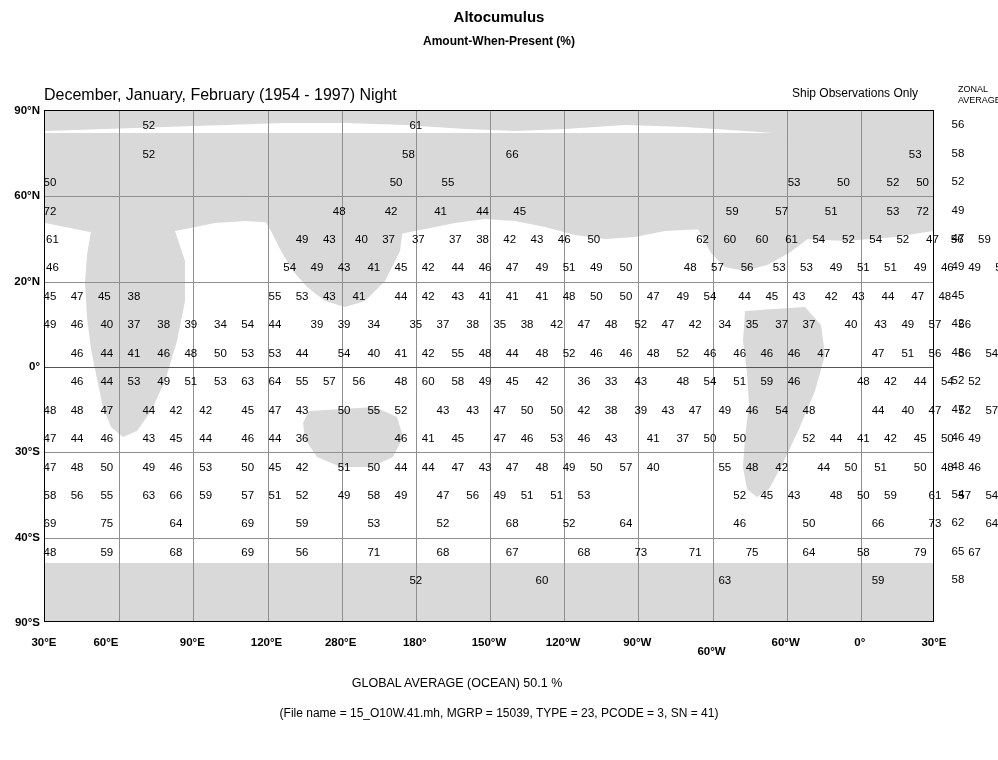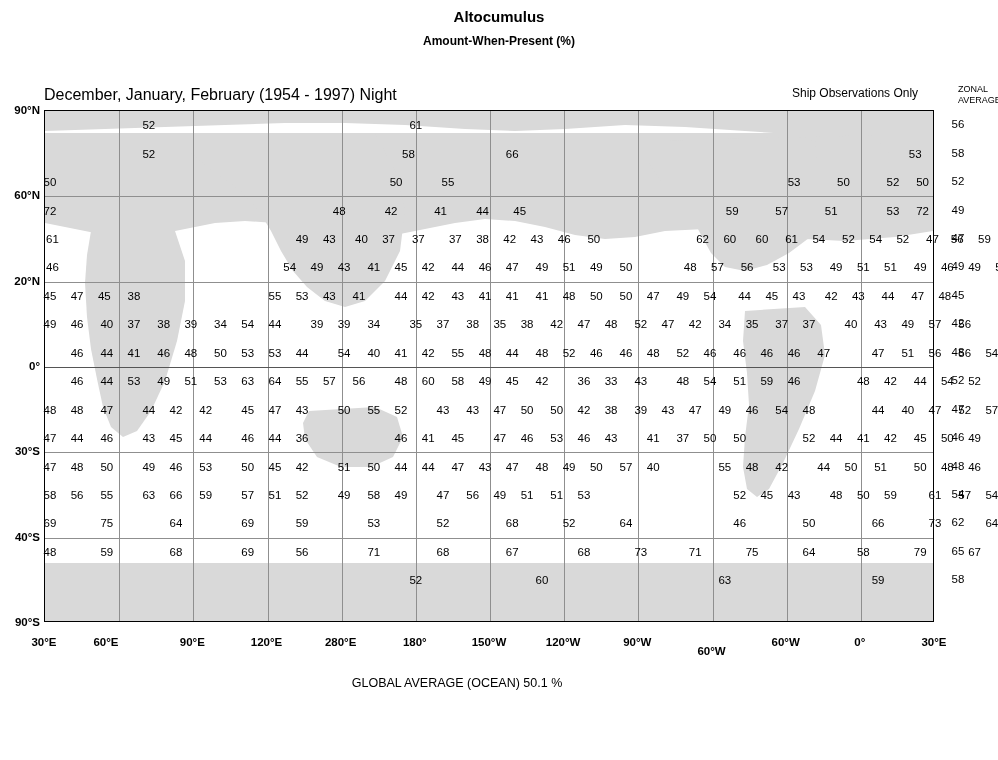--- a/index.html
+++ b/index.html
@@ -562,20 +562,21 @@
       <div class="cell" style="left: 818.306px; top: 440.889px;">58</div>
       <div class="cell" style="left: 875.167px; top: 440.889px;">79</div>
       <div class="cell" style="left: 929.556px; top: 440.889px;">67</div>
       <div class="cell" style="left: 370.833px; top: 469.333px;">52</div>
       <div class="cell" style="left: 496.917px; top: 469.333px;">60</div>
       <div class="cell" style="left: 679.861px; top: 469.333px;">63</div>
       <div class="cell" style="left: 833.139px; top: 469.333px;">59</div>
     </div>
 
   <div class="globalavg">GLOBAL AVERAGE (OCEAN)   50.1 %</div>
+  <div class="filename">(File name = 15_O10W.41.mh, MGRP = 15039, TYPE = 23, PCODE = 3, SN = 41)</div>
 
 <div class="ylabel" style="top: 110px;">90°N</div>
     <div class="ylabel" style="top: 195.333px;">60°N</div>
     <div class="ylabel" style="top: 280.667px;">20°N</div>
     <div class="ylabel" style="top: 366px;">0°</div>
     <div class="ylabel" style="top: 451.333px;">30°S</div>
     <div class="ylabel" style="top: 536.667px;">40°S</div>
     <div class="ylabel" style="top: 622px;">90°S</div>
     <div class="xlabel" style="left: 44px;">30°E</div>
     <div class="xlabel" style="left: 106px;">60°E</div>

